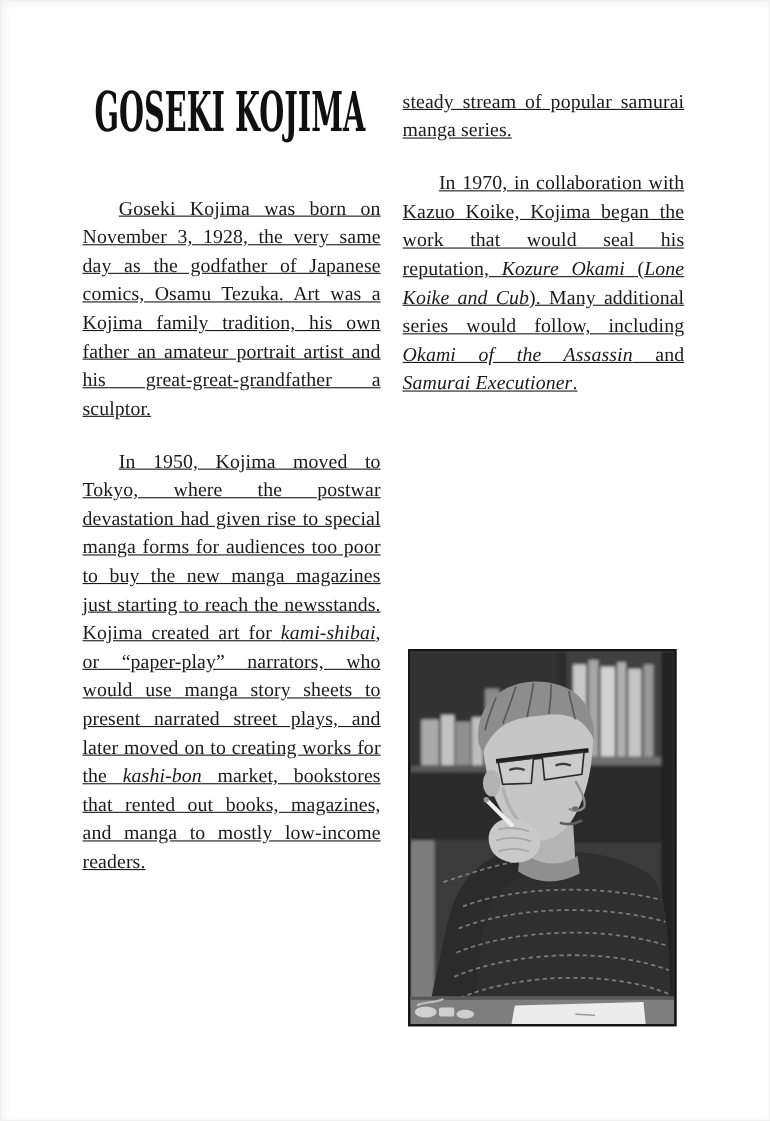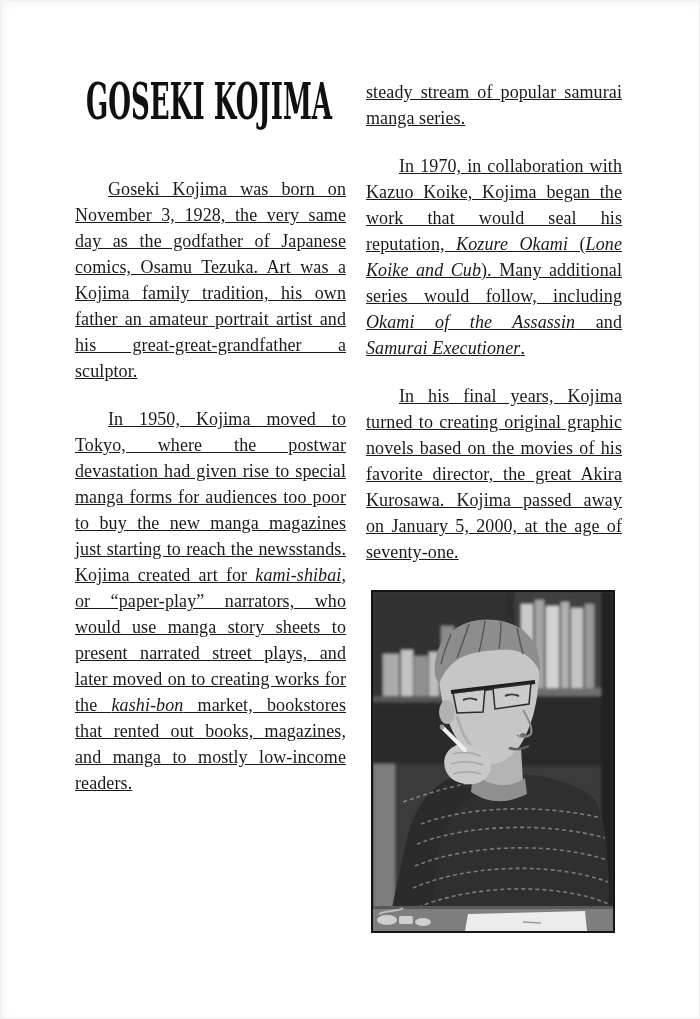--- a/index.html
+++ b/index.html
@@ -56,21 +56,20 @@
   </div>
 
   <div class="column col-left">
       <p class="para indent"><span>Goseki Kojima was born on November 3, 1928, the very same day as the godfather of Japanese comics, Osamu Tezuka. Art was a Kojima family tradition, his own father an amateur portrait artist and his great-great-grandfather a sculptor.</span></p>
       <p class="para indent"><span>In 1950, Kojima moved to Tokyo, where the postwar devastation had given rise to special manga forms for audiences too poor to buy the new manga magazines just starting to reach the newsstands. Kojima created art for </span><em>kami-shibai</em><span>, or “paper-play” narrators, who would use manga story sheets to present narrated street plays, and later moved on to creating works for the </span><em>kashi-bon</em><span> market, bookstores that rented out books, magazines, and manga to mostly low-income readers.</span></p>
     </div>
 
   <div class="column col-right">
       <p class="para"><span>steady stream of popular samurai manga series.</span></p>
       <p class="para indent"><span>In 1970, in collaboration with Kazuo Koike, Kojima began the work that would seal his reputation, </span><em>Kozure Okami</em><span> (</span><em>Lone Koike and Cub</em><span>). Many additional series would follow, including </span><em>Okami of the Assassin</em><span> and </span><em>Samurai Executioner</em><span>.</span></p>
-      <p class="para indent"><span>In his final years, Kojima turned to creating original graphic novels based on the movies of his favorite director, the great Akira Kurosawa. Kojima passed away on January 5, 2000, at the age of seventy-one.</span></p>
     </div>
 
   <figure class="photo-figure" title="Black-and-white photograph of Goseki Kojima, an elderly man with swept-back hair and glasses, holding a cigarette while seated at a desk with paper on it, a bookshelf in the background">
     <svg width="240" height="339" viewBox="0 0 240 339">
       <defs>
         <filter id="bgblur" x="-5%" y="-5%" width="110%" height="110%">
           <feGaussianBlur stdDeviation="1.6"></feGaussianBlur>
         </filter>
       </defs>
 

